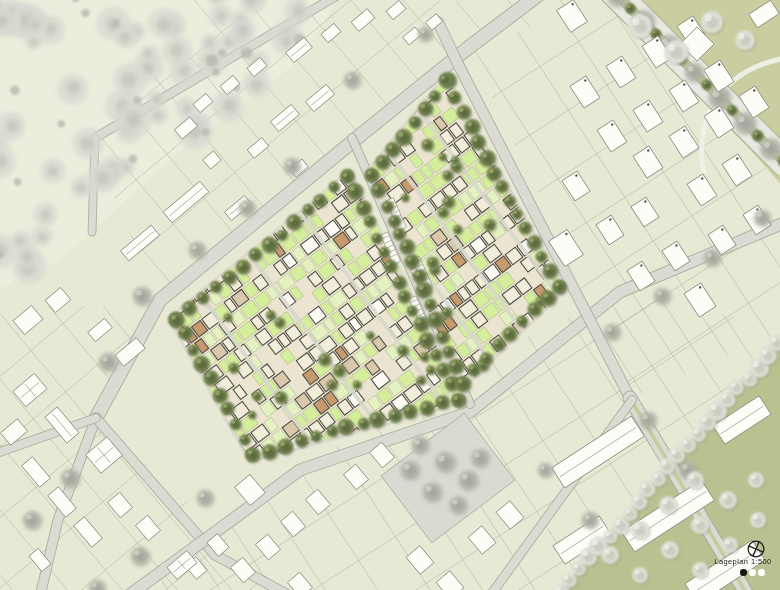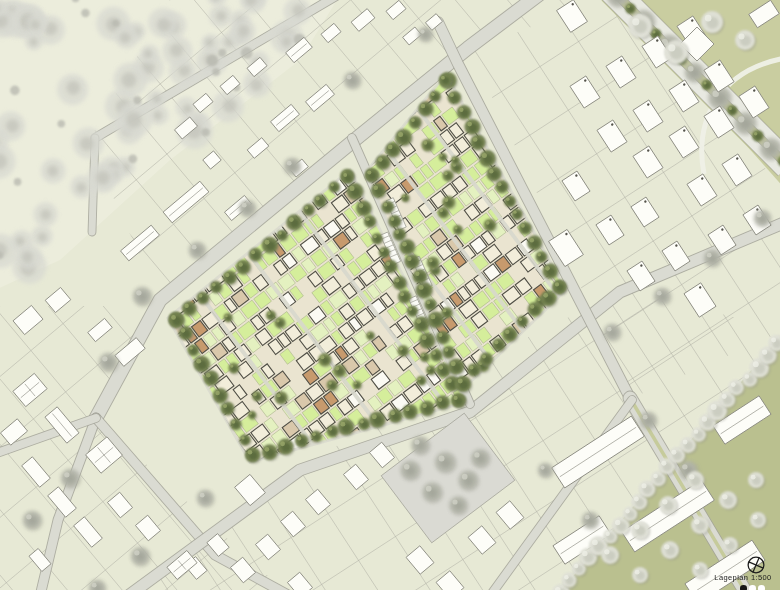--- a/index.html
+++ b/index.html
@@ -1,19 +1,19 @@
 <!DOCTYPE html>
 <html><head>
 <meta charset="utf-8">
 <style>
   html,body{margin:0;padding:0;background:#ffffff;}
   .stage{position:relative;width:780px;height:590px;overflow:hidden;
          font-family:"Liberation Sans",sans-serif;background:#e7e9d5;}
   .stage svg.plan{position:absolute;left:0;top:0;}
-  .legend{position:absolute;left:0;top:16px;width:780px;height:452px;pointer-events:none;}
+  .legend{position:absolute;left:0;top:0;width:780px;height:452px;pointer-events:none;}
   .compass{position:absolute;left:745px;top:538px;}
   .scale{position:absolute;left:698px;top:557px;width:90px;text-align:center;
          font-size:7.5px;letter-spacing:.4px;color:#1c1c1c;}
   .dots{position:absolute;left:740px;top:569px;display:flex;gap:2.6px;pointer-events:auto;}
   .dot{width:6.6px;height:6.6px;border-radius:50%;display:inline-block;cursor:pointer;}
 </style>
 </head>
 <body>
 
 <div class="stage">

